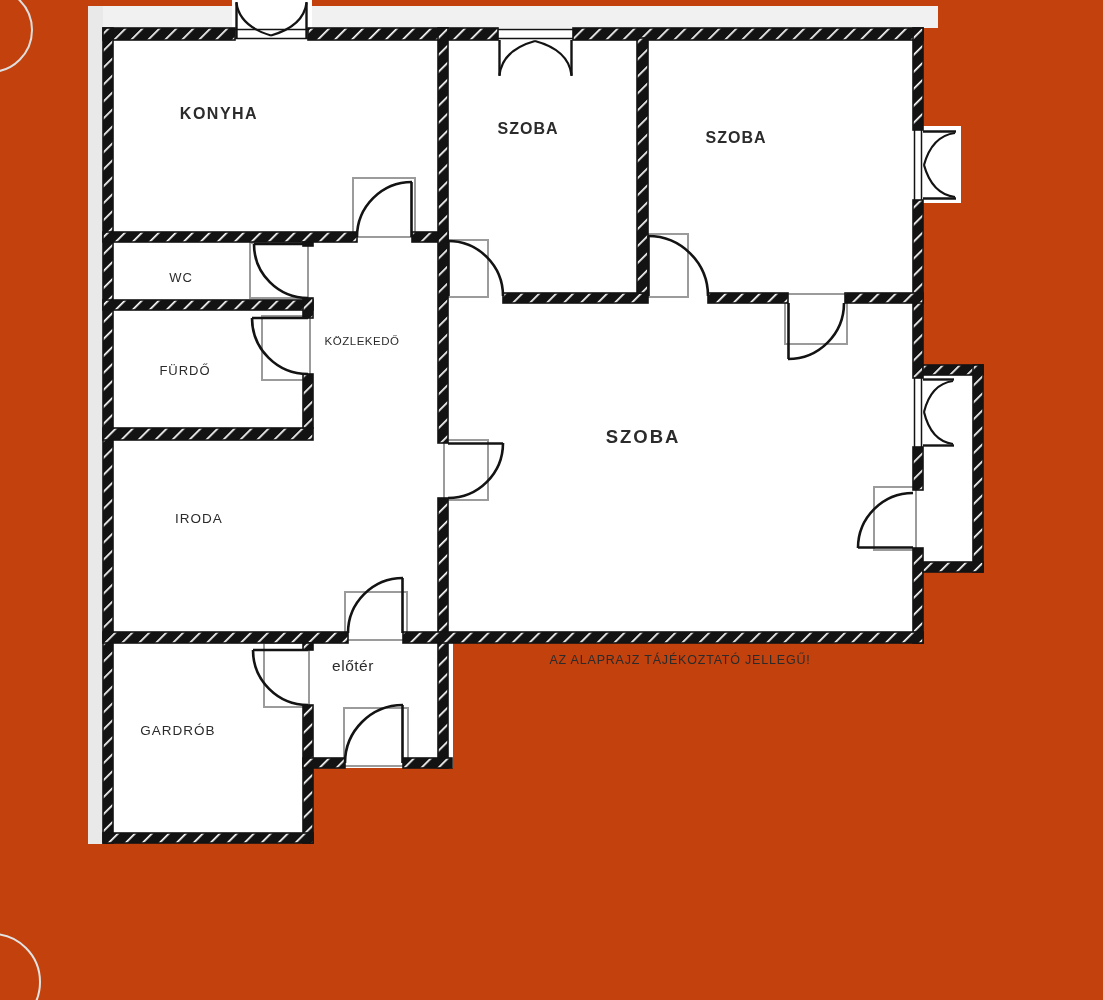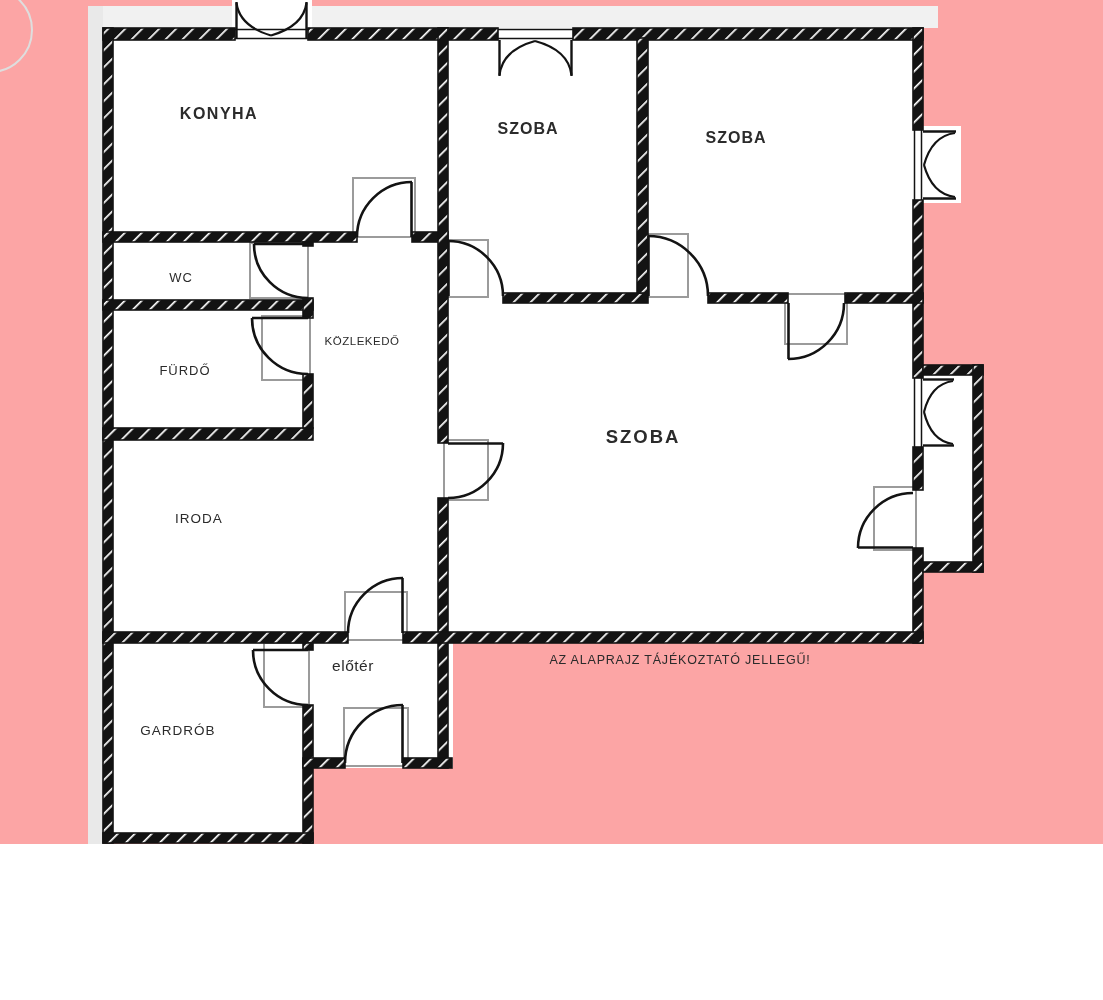--- a/index.html
+++ b/index.html
@@ -1,16 +1,16 @@
 <!DOCTYPE html>
 <html><head>
 <meta charset="utf-8">
 <style>
   html,body{margin:0;padding:0;background:#ffffff;}
-  #canvas{position:relative;width:1103px;height:844px;background:#fca5a5;overflow:hidden;
+  #canvas{position:relative;width:1103px;height:1000px;background:#c2410c;overflow:hidden;
           font-family:"Liberation Sans",sans-serif;}
   svg text{font-family:"Liberation Sans",sans-serif;fill:#2b2b2b;}
   .room-label{font-weight:bold;}
 </style>
 </head>
 <body>
 
 <div id="canvas">
 <svg viewBox="0 0 1103 1000" width="1103" height="1000">
   <defs>

